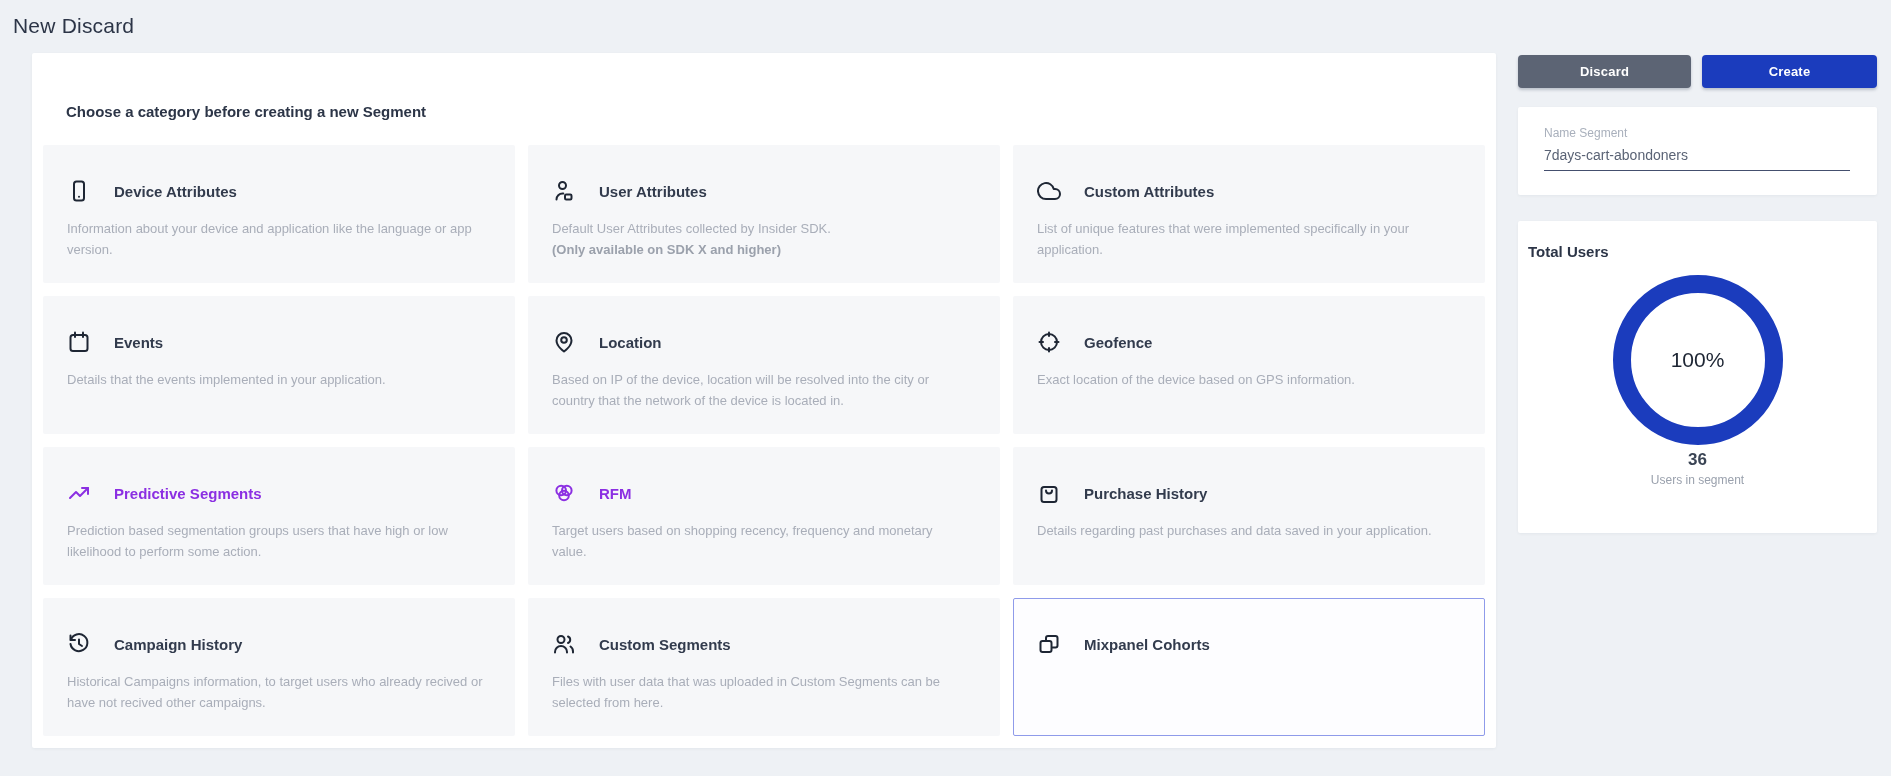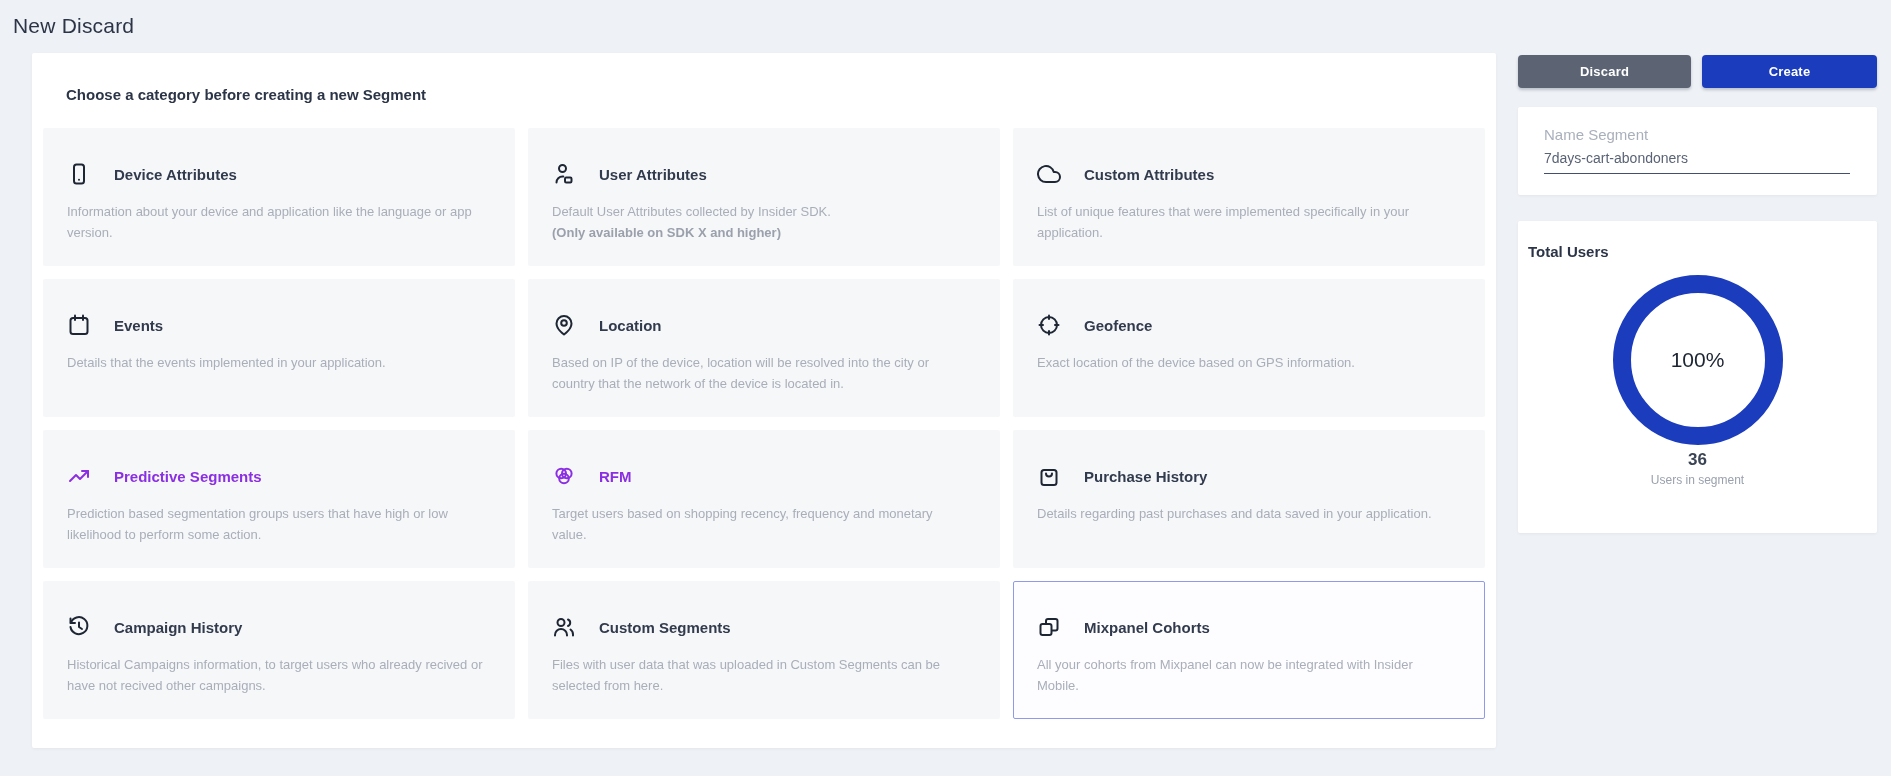--- a/index.html
+++ b/index.html
@@ -20,21 +20,21 @@
     position:absolute;left:13px;top:14px;margin:0;
     font-size:21px;font-weight:500;color:#2c3547;letter-spacing:.2px;
   }
   
   .main-card{
     position:absolute;left:32px;top:53px;width:1464px;height:695px;
     background:#ffffff;border-radius:2px;
     box-shadow:0 1px 3px rgba(50,60,90,.06);
   }
   .subtitle{
-    padding:33px 0 0 34px;
+    padding:50px 0 0 34px;
     font-size:15px;font-weight:bold;color:#2c3547;line-height:18px;
   }
   .grid{
     display:grid;grid-template-columns:repeat(3,1fr);
     gap:13px;margin:24px 11px 0 11px;
   }
   .cat-card{
     background:#f6f7f9;height:138px;border-radius:2px;
     padding:33px 12px 0 23px;cursor:pointer;
     border:1px solid transparent;
@@ -60,21 +60,21 @@
     height:33px;border:none;border-radius:4px;color:#fff;
     font-weight:bold;font-size:13px;font-family:inherit;cursor:pointer;
     box-shadow:0 2px 3px rgba(40,50,80,.25);letter-spacing:.2px;
   }
   .btn-discard{width:173px;background:var(--discard-gray);}
   .btn-create{width:175px;background:var(--accent-blue);}
   .name-card{
     margin-top:19px;background:#fff;height:88px;border-radius:2px;
     padding:19px 0 0 26px;box-shadow:0 1px 3px rgba(50,60,90,.06);
   }
-  .name-card label{font-size:15px;color:#a9b0bc;display:block;}
+  .name-card label{font-size:12px;color:#a9b0bc;display:block;}
   .name-card input{
     margin-top:7px;border:none;border-bottom:1px solid #444f6e;
     background:transparent;width:306px;font-size:14px;color:#5a6375;
     font-family:inherit;outline:none;padding:0 0 7px 0;
   }
   .total-card{
     margin-top:26px;background:#fff;border-radius:2px;height:312px;
     padding:22px 0 0 0;text-align:center;
     box-shadow:0 1px 3px rgba(50,60,90,.06);
   }
@@ -261,21 +261,20 @@
   <div class="cat-card selected">
     <div class="cat-head">
       <span class="cat-icon">
             <svg viewBox="0 0 24 24" fill="none" stroke="currentColor" stroke-width="2" stroke-linecap="round" stroke-linejoin="round">
               <rect x="3.5" y="9" width="11" height="11" rx="2"></rect>
               <path d="M9 9V6a2 2 0 0 1 2-2h7.5a2 2 0 0 1 2 2v7.5a2 2 0 0 1-2 2h-3"></path>
             </svg>
           </span>
       <span class="cat-title">Mixpanel Cohorts</span>
     </div>
-    <div class="cat-desc">All your cohorts from Mixpanel can now be integrated with Insider Mobile.</div>
 
   </div>
 </div>
 </div>
 
 <div class="side">
   <div class="btn-row">
     <button class="btn btn-discard">Discard</button>
     <button class="btn btn-create">Create</button>
   </div>

